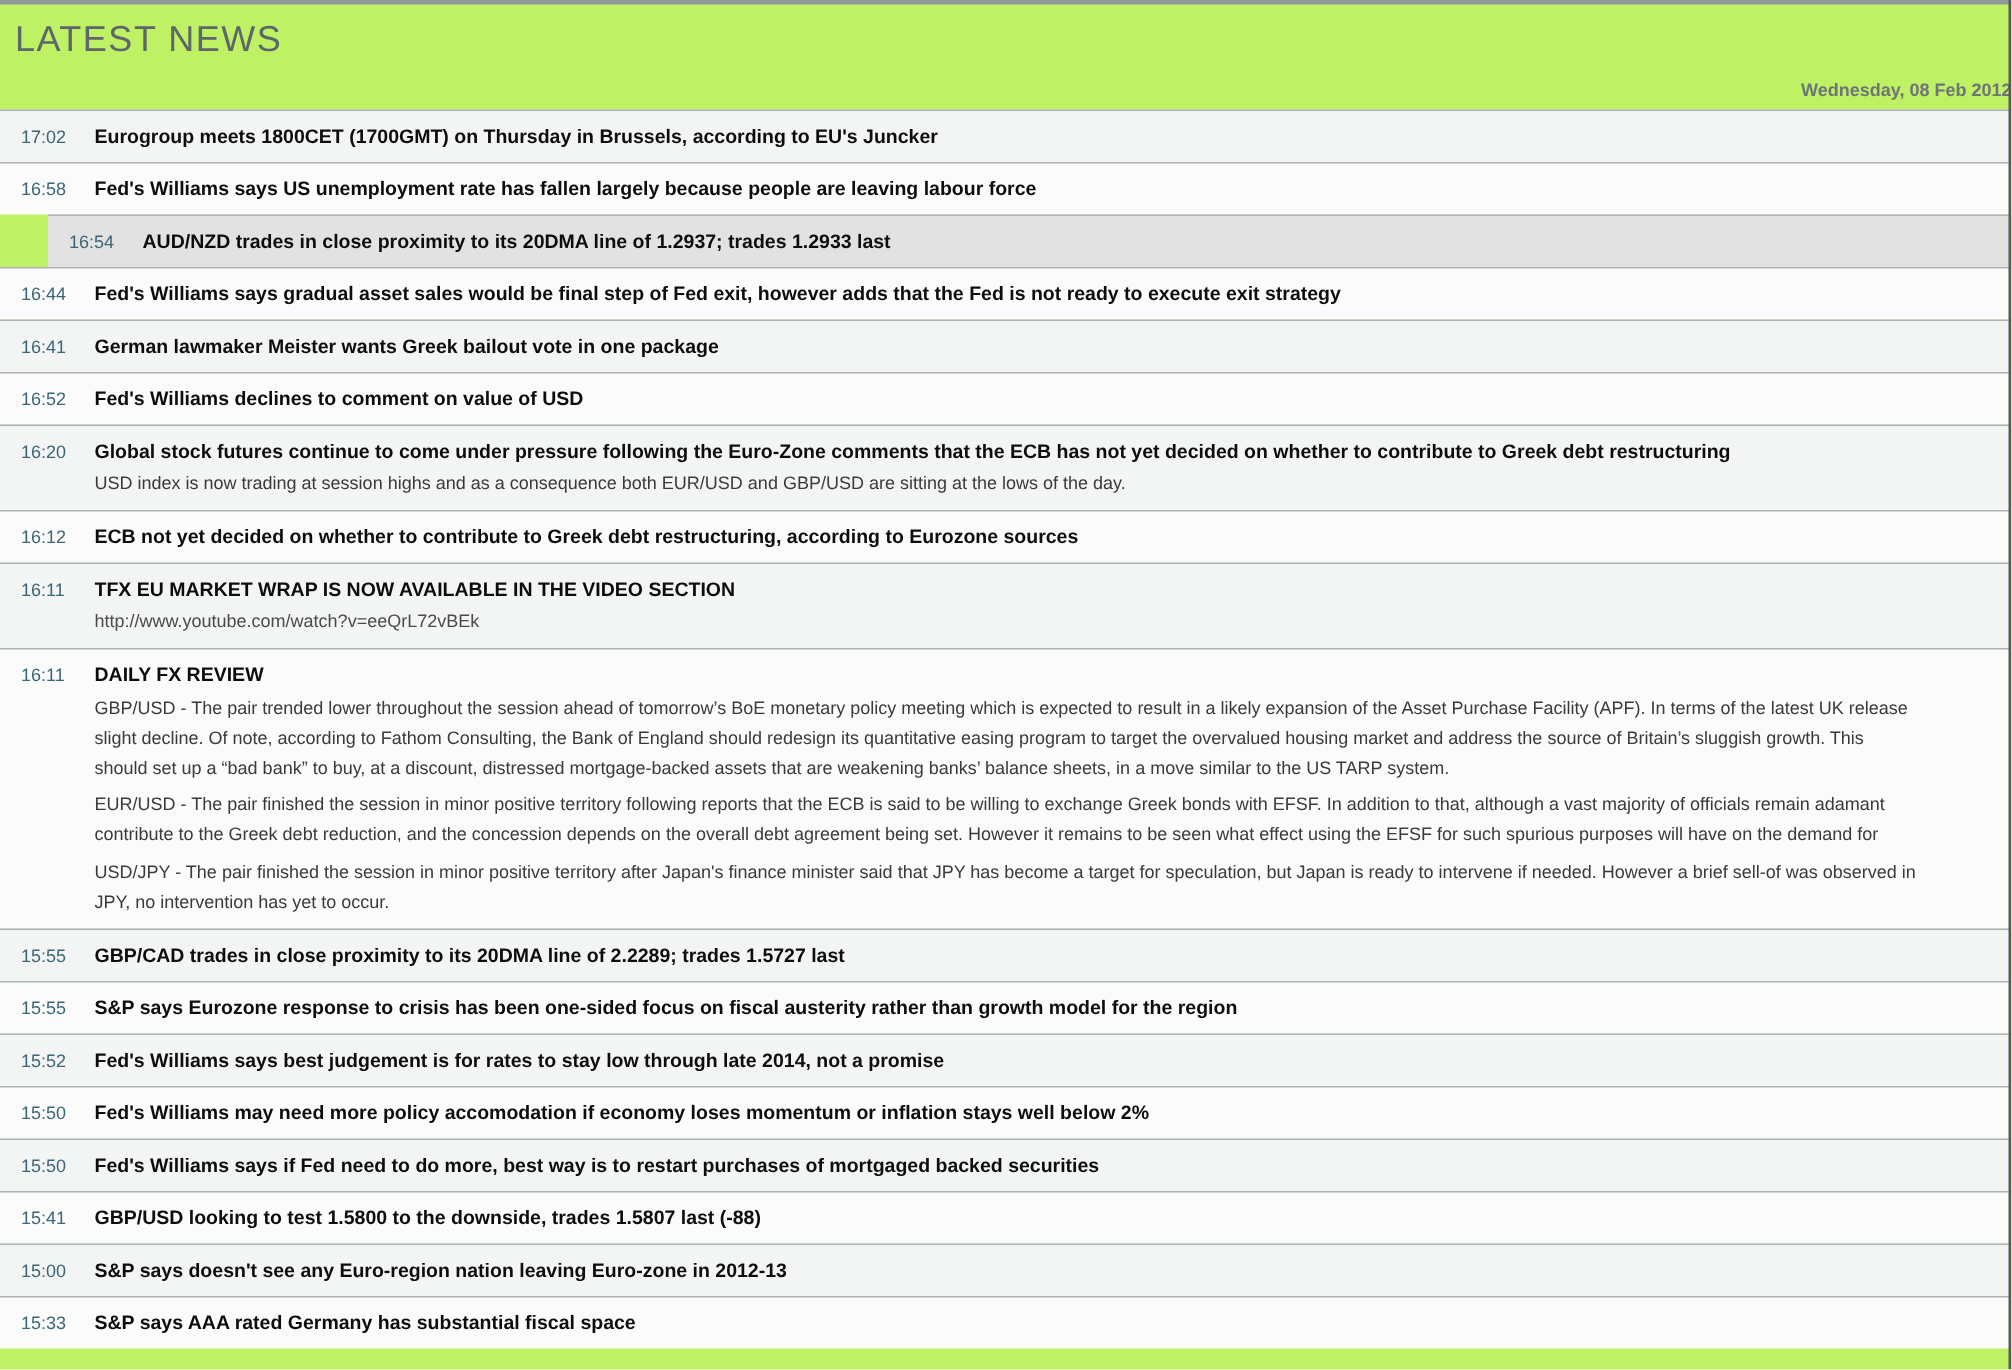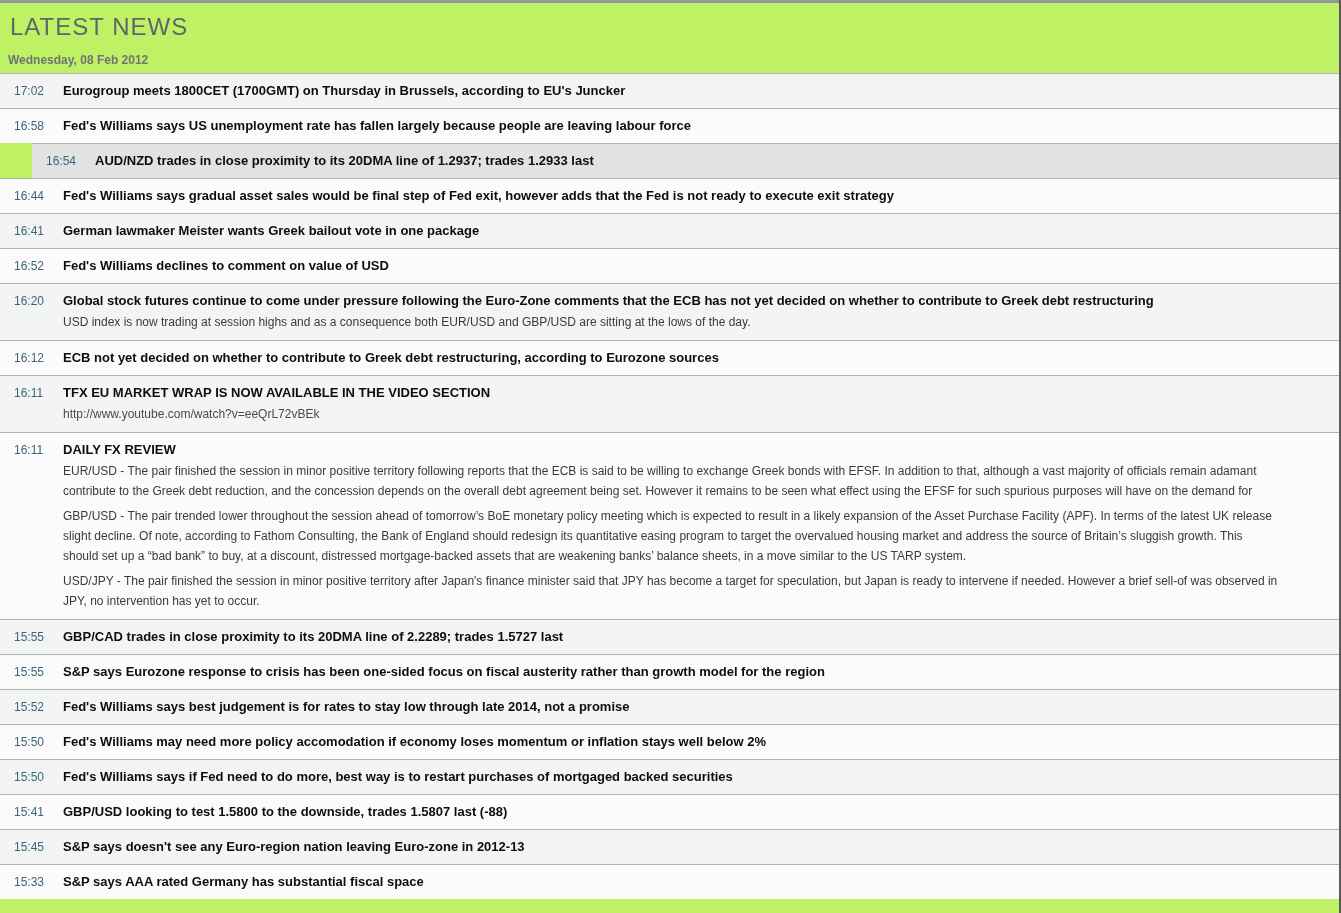--- a/index.html
+++ b/index.html
@@ -16,21 +16,21 @@
     --body-color:#3a3a3a;
   }
   *{margin:0;padding:0;box-sizing:border-box;}
   html,body{width:1341px;height:913px;overflow:hidden;background:#fff;
     font-family:"Liberation Sans","DejaVu Sans",sans-serif;}
   .page{position:relative;width:1341px;height:913px;overflow:hidden;background:#bef264;}
   .top-border{height:3px;width:100%;background:var(--top-border);}
   .page-title{color:var(--title-color);font-size:24px;font-weight:400;
     letter-spacing:1px;padding:11px 0 0 10px;line-height:26px;}
   .date-header{color:var(--date-color);font-size:12px;font-weight:bold;
-    padding:13px 0 6px 8px;}
+    padding:13px 0 6px 8px;text-align:right;}
   .feed{width:100%;}
   .news-row{display:flex;border-top:1px solid var(--separator);
     padding:10px 0 10px 14px;overflow:hidden;}
   .news-row:nth-child(odd){background:var(--row-odd);}
   .news-row:nth-child(even){background:var(--row-even);}
   .news-row.highlighted{background:var(--row-highlight);margin-left:32px;}
   .time{flex:0 0 49px;color:var(--accent-time);font-size:12px;line-height:14px;
     white-space:nowrap;}
   .content{flex:1 1 auto;min-width:0;overflow:hidden;}
   .headline{color:var(--headline-color);font-size:13px;font-weight:bold;
@@ -108,28 +108,28 @@
         <span class="time">16:11</span>
         <div class="content">
           <div class="headline">TFX EU MARKET WRAP IS NOW AVAILABLE IN THE VIDEO SECTION</div>
           <div class="url-line">http://www.youtube.com/watch?v=eeQrL72vBEk</div>
         </div>
       </div>
       <div class="news-row multi">
         <span class="time">16:11</span>
         <div class="content">
           <div class="headline">DAILY FX REVIEW</div>
-          <div class="para first">
-            <div class="detail-line">EUR/USD - The pair finished the session in minor positive territory following reports that the ECB is said to be willing to exchange Greek bonds with EFSF. In addition to that, although a vast majority of officials remain adamant</div>
-            <div class="detail-line">contribute to the Greek debt reduction, and the concession depends on the overall debt agreement being set. However it remains to be seen what effect using the EFSF for such spurious purposes will have on the demand for</div>
-          </div>
           <div class="para">
             <div class="detail-line">GBP/USD - The pair trended lower throughout the session ahead of tomorrow’s BoE monetary policy meeting which is expected to result in a likely expansion of the Asset Purchase Facility (APF). In terms of the latest UK release</div>
             <div class="detail-line">slight decline. Of note, according to Fathom Consulting, the Bank of England should redesign its quantitative easing program to target the overvalued housing market and address the source of Britain’s sluggish growth. This</div>
             <div class="detail-line">should set up a “bad bank” to buy, at a discount, distressed mortgage-backed assets that are weakening banks’ balance sheets, in a move similar to the US TARP system.</div>
+          </div>
+          <div class="para first">
+            <div class="detail-line">EUR/USD - The pair finished the session in minor positive territory following reports that the ECB is said to be willing to exchange Greek bonds with EFSF. In addition to that, although a vast majority of officials remain adamant</div>
+            <div class="detail-line">contribute to the Greek debt reduction, and the concession depends on the overall debt agreement being set. However it remains to be seen what effect using the EFSF for such spurious purposes will have on the demand for</div>
           </div>
           <div class="para">
             <div class="detail-line">USD/JPY - The pair finished the session in minor positive territory after Japan's finance minister said that JPY has become a target for speculation, but Japan is ready to intervene if needed. However a brief sell-of was observed in</div>
             <div class="detail-line">JPY, no intervention has yet to occur.</div>
           </div>
         </div>
       </div>
       <div class="news-row">
         <span class="time">15:55</span>
         <div class="content">
@@ -160,21 +160,21 @@
           <div class="headline">Fed's Williams says if Fed need to do more, best way is to restart purchases of mortgaged backed securities</div>
         </div>
       </div>
       <div class="news-row">
         <span class="time">15:41</span>
         <div class="content">
           <div class="headline">GBP/USD looking to test 1.5800 to the downside, trades 1.5807 last (-88)</div>
         </div>
       </div>
       <div class="news-row">
-        <span class="time">15:45</span>
+        <span class="time">15:00</span>
         <div class="content">
           <div class="headline">S&amp;P says doesn't see any Euro-region nation leaving Euro-zone in 2012-13</div>
         </div>
       </div>
       <div class="news-row">
         <span class="time">15:33</span>
         <div class="content">
           <div class="headline">S&amp;P says AAA rated Germany has substantial fiscal space</div>
         </div>
       </div>

